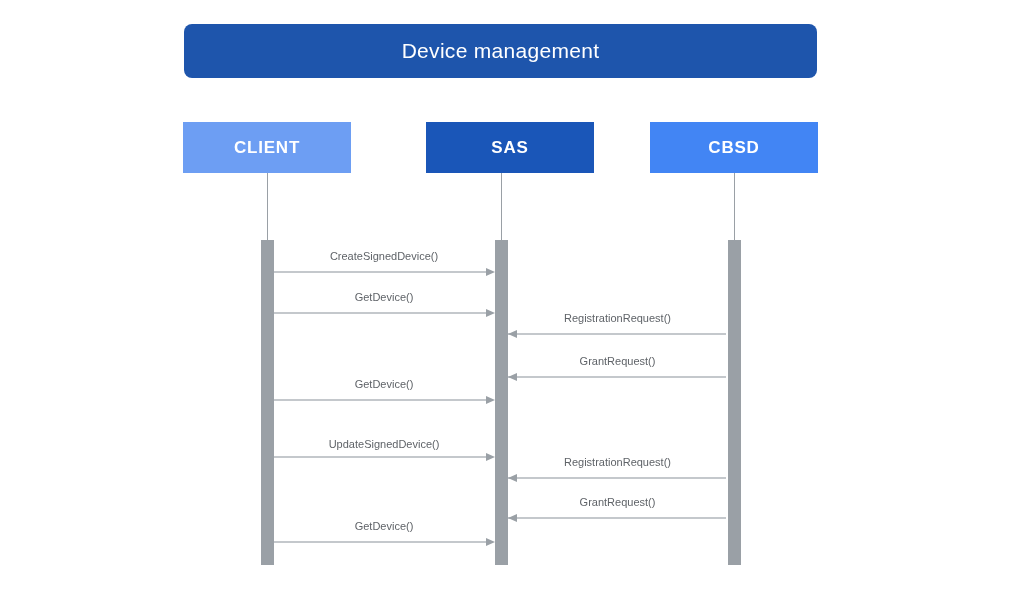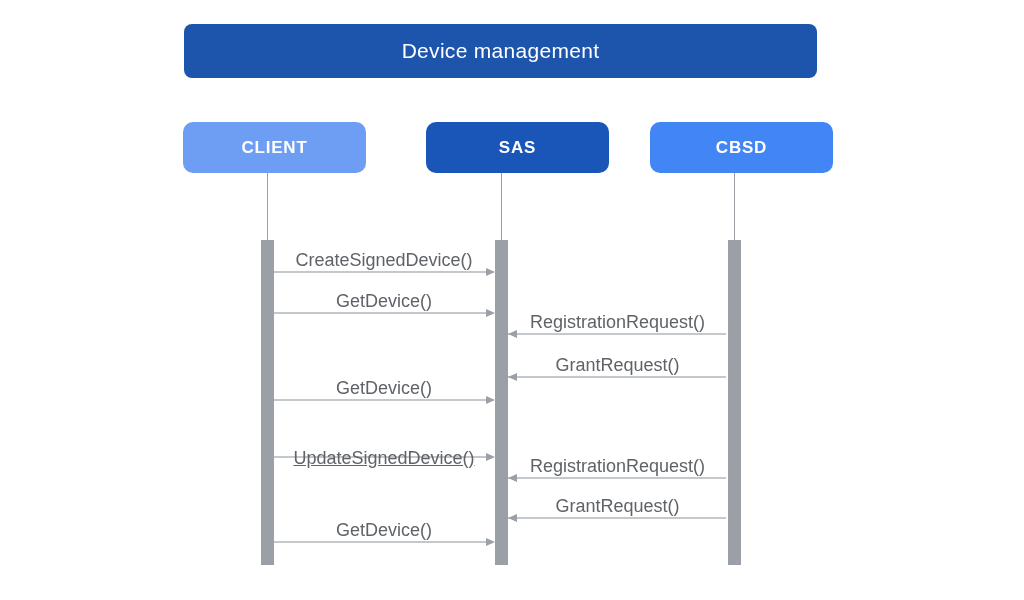--- a/index.html
+++ b/index.html
@@ -22,22 +22,22 @@
     border-radius: 8px;
     display: flex; align-items: center; justify-content: center;
     color: #ffffff;
     font-size: 21px;
     font-weight: 500;
     letter-spacing: 0.3px;
   }
   .actor-box {
     position: absolute;
     top: 122px;
-    width: 183px; height: 51px;
-    border-radius: 10px;
+    width: 168px; height: 51px;
+    border-radius: 0;
     display: flex; align-items: center; justify-content: center;
     color: #ffffff;
     font-size: 17px;
     font-weight: 700;
     letter-spacing: 0.8px;
   }
   .lifeline {
     position: absolute;
     width: 1px;
     background: #9aa0a6;
@@ -62,21 +62,21 @@
   }
   .msg-head.left {
     border-right: 9px solid #9aa0a6;
     border-top: 4.5px solid transparent;
     border-bottom: 4.5px solid transparent;
   }
   .msg-label {
     position: absolute;
     width: 240px;
     text-align: center;
-    font-size: 18px;
+    font-size: 11px;
     color: #5f6368;
   }
 </style>
 </head>
 <body>
 
 <div id="canvas">
   <div class="title-bar">Device management</div>
   <div>
       <div class="actor-box" style="left: 183px; background: rgb(109, 158, 243);">
@@ -108,21 +108,21 @@
       <div class="msg-head left" style="top: 329.5px; left: 507.5px;"></div>
       <div class="msg-label" style="left: 497.5px; top: 312px;">RegistrationRequest()</div>
       <div class="msg-line" style="left: 507.5px; top: 376px; width: 218px;"></div>
       <div class="msg-head left" style="top: 372.5px; left: 507.5px;"></div>
       <div class="msg-label" style="left: 497.5px; top: 355px;">GrantRequest()</div>
       <div class="msg-line" style="left: 273.5px; top: 399px; width: 219px;"></div>
       <div class="msg-head right" style="top: 395.5px; left: 485.5px;"></div>
       <div class="msg-label" style="left: 264px; top: 378px;">GetDevice()</div>
       <div class="msg-line" style="left: 273.5px; top: 456px; width: 219px;"></div>
       <div class="msg-head right" style="top: 452.5px; left: 485.5px;"></div>
-      <div class="msg-label" style="left: 264px; top: 448px; text-decoration: underline;">UpdateSignedDevice()</div>
+      <div class="msg-label" style="left: 264px; top: 438px;">UpdateSignedDevice()</div>
       <div class="msg-line" style="left: 507.5px; top: 477px; width: 218px;"></div>
       <div class="msg-head left" style="top: 473.5px; left: 507.5px;"></div>
       <div class="msg-label" style="left: 497.5px; top: 456px;">RegistrationRequest()</div>
       <div class="msg-line" style="left: 507.5px; top: 517px; width: 218px;"></div>
       <div class="msg-head left" style="top: 513.5px; left: 507.5px;"></div>
       <div class="msg-label" style="left: 497.5px; top: 496px;">GrantRequest()</div>
       <div class="msg-line" style="left: 273.5px; top: 541px; width: 219px;"></div>
       <div class="msg-head right" style="top: 537.5px; left: 485.5px;"></div>
       <div class="msg-label" style="left: 264px; top: 520px;">GetDevice()</div>
     </div>

